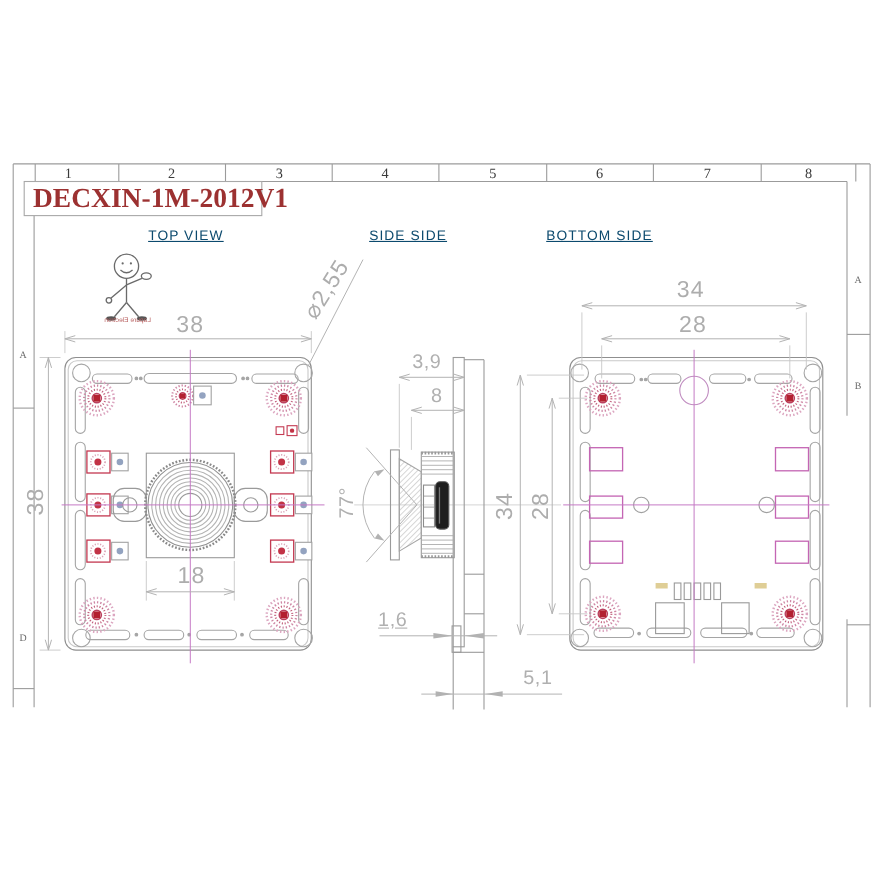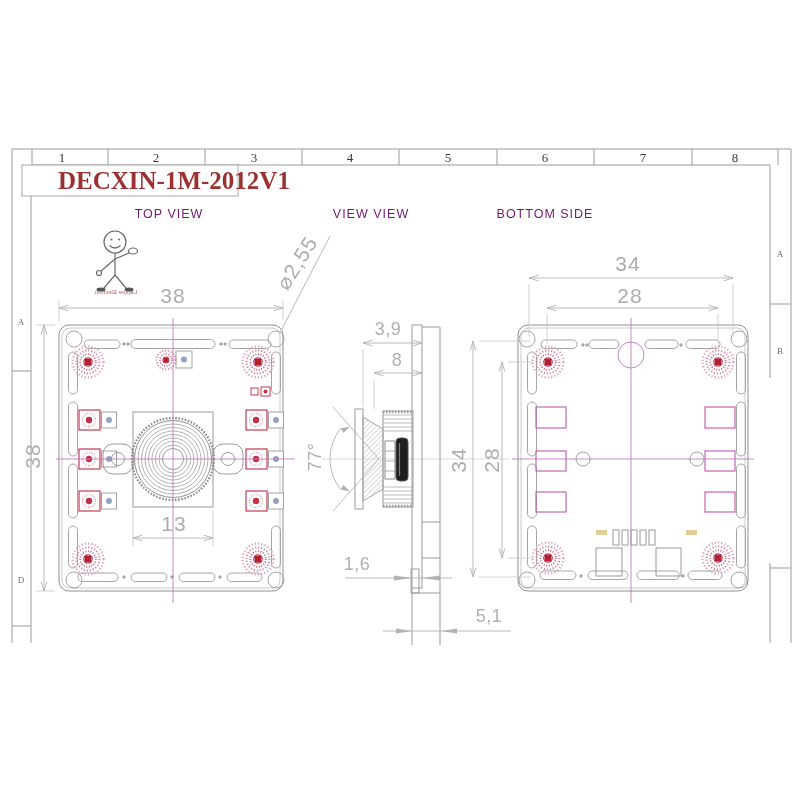--- a/index.html
+++ b/index.html
@@ -2,27 +2,27 @@
 <html><head>
 <meta charset="utf-8">
 <style>
   html,body{margin:0;padding:0;background:#fff;}
   #stage{position:relative;width:800px;height:800px;background:#ffffff;overflow:hidden;
          font-family:"Liberation Sans",sans-serif;}
   #stage svg{position:absolute;left:0;top:0;}
   .t{position:absolute;transform:translate(-50%,-50%);white-space:nowrap;}
   .rn{font-family:"Liberation Serif",serif;font-size:13px;color:#3a3a3a;}
   .ml{font-size:9px;color:#6a6a6a;font-family:"Liberation Serif",serif;}
-  .vl{font-size:12.5px;color:#701a75;letter-spacing:1px;font-family:"Liberation Sans",sans-serif;}
+  .vl{font-size:12.5px;color:#0c4a6e;letter-spacing:1px;font-family:"Liberation Sans",sans-serif;text-decoration:underline;}
   .dim{font-size:21px;color:#adadad;letter-spacing:1px;}
   .dims{font-size:18px;color:#b0b0b0;letter-spacing:0.5px;}
   .rot{transform:translate(-50%,-50%) rotate(-90deg);}
   .rot58{transform:translate(-50%,-50%) rotate(-58deg);}
   .title{font-family:"Liberation Serif",serif;font-size:25px;font-weight:bold;
-         color:#9c3131;letter-spacing:0px;transform:translate(0,-50%);margin-left:28px;}
+         color:#9c3131;letter-spacing:0px;transform:translate(0,-50%);}
   .wm{font-size:6px;color:#b86060;transform:translate(-50%,-50%) scaleX(-1);
       filter:blur(0.4px);letter-spacing:0px;}
 </style>
 </head>
 <body>
 
 <div id="stage">
 
 <svg width="800" height="800" viewBox="0 0 800 800">
   <defs>
@@ -325,32 +325,32 @@
 <div class="t rn" style="left:545px;top:158px;">6</div>
 <div class="t rn" style="left:643px;top:158px;">7</div>
 <div class="t rn" style="left:735px;top:158px;">8</div>
 
 <div class="t ml" style="left:21px;top:322px;">A</div>
 <div class="t ml" style="left:21px;top:580px;">D</div>
 <div class="t ml" style="left:780px;top:254px;">A</div>
 <div class="t ml" style="left:780px;top:351px;">B</div>
 
 <div class="t vl" style="left:169px;top:214px;">TOP VIEW</div>
-<div class="t vl" style="left:371px;top:214px;">VIEW VIEW</div>
+<div class="t vl" style="left:371px;top:214px;">SIDE SIDE</div>
 <div class="t vl" style="left:545px;top:214px;">BOTTOM SIDE</div>
 
 <div class="t dim" style="left:173px;top:296px;">38</div>
 <div class="t dim rot" style="left:33px;top:456px;">38</div>
-<div class="t dim" style="left:174px;top:524px;">13</div>
+<div class="t dim" style="left:174px;top:524px;">18</div>
 <div class="t dim rot58" style="left:297px;top:263px;">⌀2,55</div>
 
 <div class="t dims" style="left:388px;top:329px;">3,9</div>
 <div class="t dims" style="left:397px;top:360px;">8</div>
 <div class="t dims rot" style="left:315px;top:457px;">77°</div>
-<div class="t dims" style="left:357px;top:564px;">1,6</div>
+<div class="t dims" style="left:357px;top:564px;text-decoration:underline;">1,6</div>
 <div class="t dims" style="left:489px;top:616px;text-align:right;">5,1</div>
 
 <div class="t dim" style="left:628px;top:264px;">34</div>
 <div class="t dim" style="left:630px;top:296px;">28</div>
 <div class="t dim rot" style="left:459px;top:460px;">34</div>
 <div class="t dim rot" style="left:492px;top:460px;">28</div>
 
 <div class="t wm" style="left:116px;top:292px;">Lapure Electron</div>
 
 </div>

